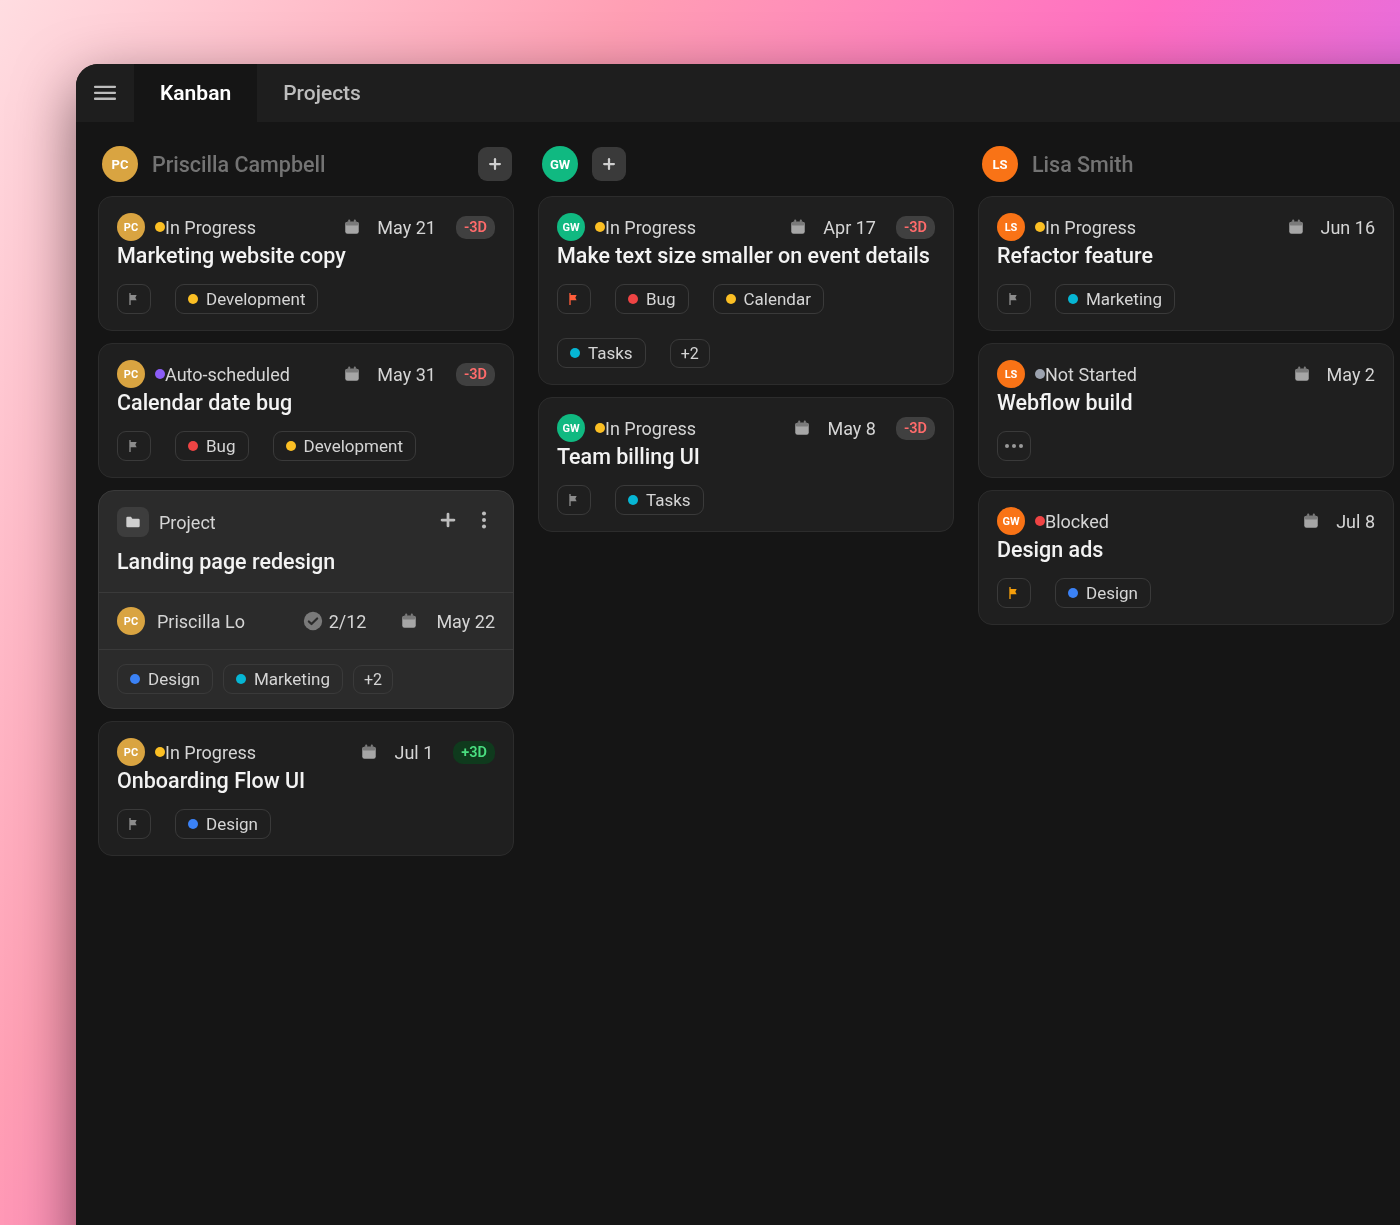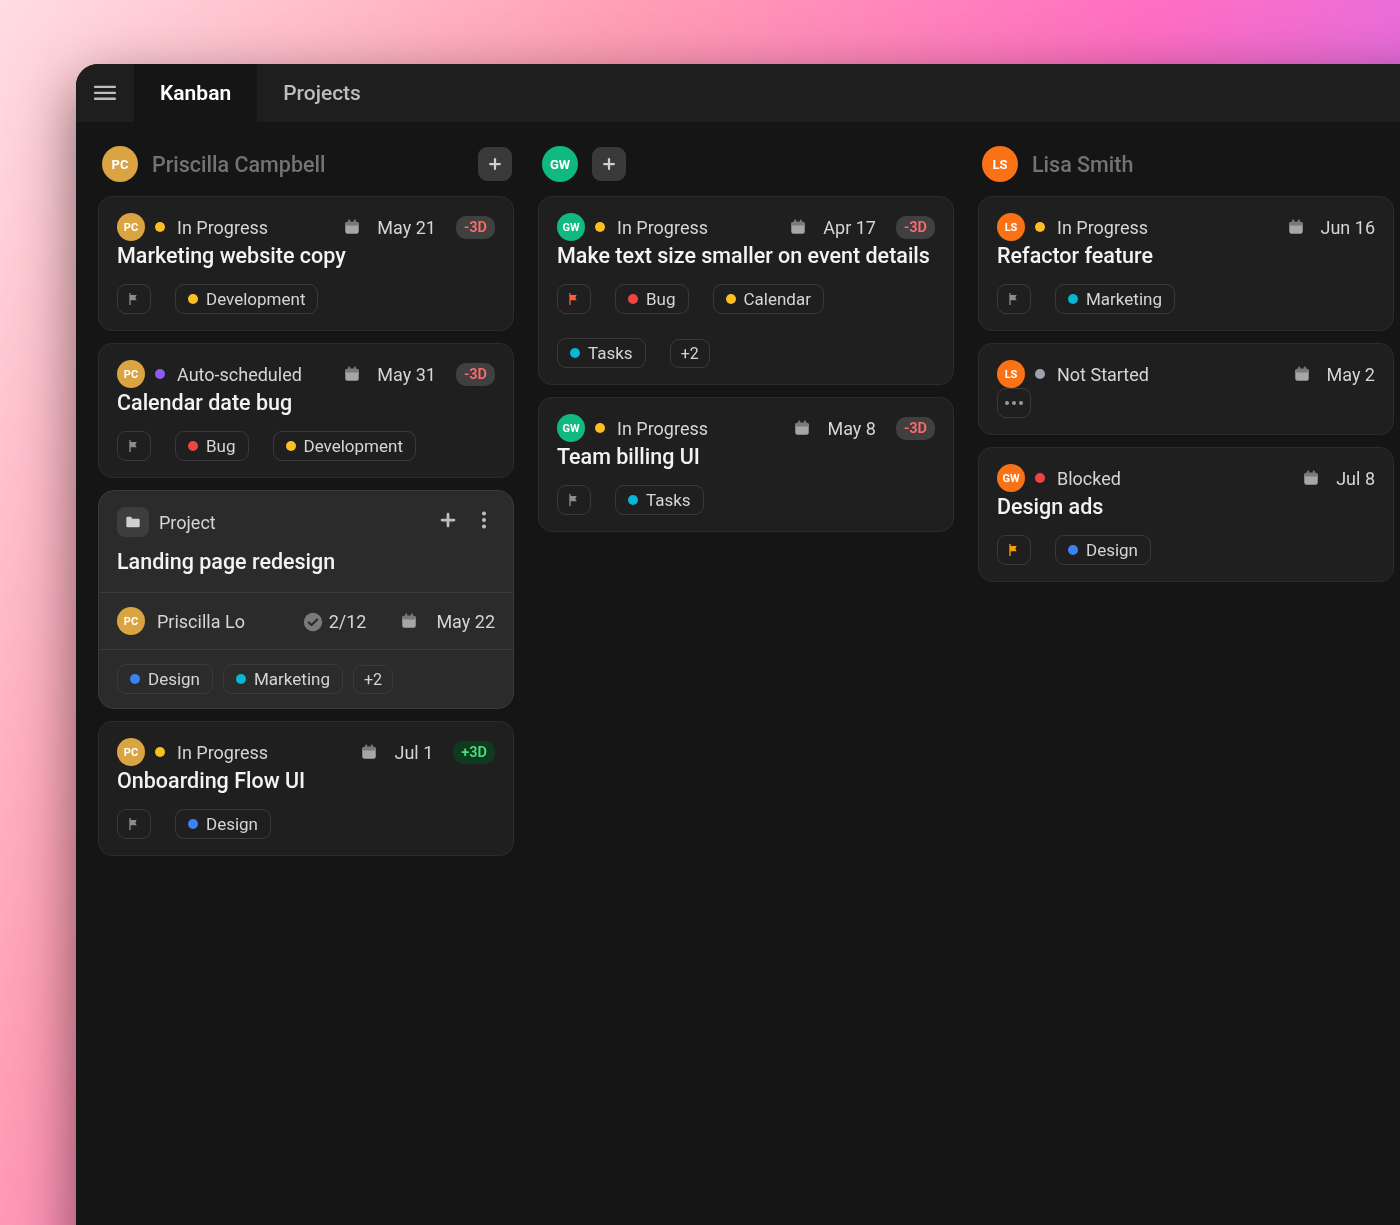--- a/index.html
+++ b/index.html
@@ -29,21 +29,21 @@
   .col-header { display:flex; align-items:center; gap:14px; padding:6px 2px 14px 4px; }
   .avatar { width:36px; height:36px; border-radius:50%; display:flex; align-items:center; justify-content:center; font-size:13px; font-weight:700; color:#fff; flex-shrink:0;}
   .avatar.small { width:28px; height:28px; font-size:11px;}
   .col-title { font-size:21.5px; font-weight:500; color:#737373; flex:1;}
   .add-btn { width:34px; height:34px; border-radius:9px; background:#3a3a3a; display:flex; align-items:center; justify-content:center; cursor:pointer; color:#cfcfcf;}
   .add-btn svg{width:18px;height:18px;fill:#cfcfcf;}
   .cards { display:flex; flex-direction:column; gap:12px;}
   .card { background:#1f1f1f; border:1px solid #2c2c2c; border-radius:14px; padding:16px 18px; }
   .card.project { background:#2b2b2b; border:1px solid #3a3a3a; border-radius:16px; padding:0;}
   .card .meta1 { display:flex; align-items:center; gap:10px;}
-  .status { display:flex; align-items:center; gap:12px; font-size:18px; color:#d5d5d5;}
+  .status { display:flex; align-items:center; gap:0; font-size:18px; color:#d5d5d5;}
   .dot { width:10px; height:10px; border-radius:50%;}
   .spacer{flex:1;}
   .cal-icon{ width:18px; height:18px; fill:#a6a6a6; margin-right:6px;}
   .date { font-size:18px; color:#d5d5d5; }
   .badge { margin-left:10px; font-size:14.5px; font-weight:600; background:#404040; color:#ff6b6b; border-radius:10px; padding:3px 8px;}
   .badge.green{ background:#0f3a1d; color:#4ade80;}
   .title { font-size:21.5px; font-weight:500; color:#f3f3f3; margin-bottom:14px; line-height:1.35;}
   .tag-row { display:flex; gap:24px; align-items:center; flex-wrap:wrap;}
   .flag-btn { width:34px; height:30px; border-radius:9px; border:1px solid #3a3a3a; display:flex; align-items:center; justify-content:center;}
   .flag-btn svg{width:16px;height:16px;fill:#8c8c8c;}
@@ -57,21 +57,21 @@
   
   .proj-head{ display:flex; align-items:center; padding:16px 18px 4px 18px; gap:10px;}
   .proj-folder{ width:32px;height:30px;border-radius:8px;background:#3d3d3d;display:flex;align-items:center;justify-content:center;}
   .proj-folder svg{width:16px;height:14px;fill:#cfcfcf;}
   .proj-type{font-size:18px;color:#d5d5d5;}
   .proj-actions{display:flex;gap:14px;align-items:center;}
   .proj-actions svg{width:22px;height:22px;fill:#bdbdbd;}
   .proj-title{font-size:21.5px;color:#f3f3f3;font-weight:500;padding:8px 18px 18px 18px;}
   .proj-mid{border-top:1px solid #3a3a3a;border-bottom:1px solid #3a3a3a;padding:14px 18px;display:flex;align-items:center;gap:12px;}
   .assignee-name{font-size:18px;color:#d5d5d5;}
-  .check-badge{display:flex;align-items:flex-end;gap:6px;}
+  .check-badge{display:flex;align-items:flex-start;gap:6px;}
   .check-badge svg{width:20px;height:20px;fill:#9a9a9a;}
   .check-text{font-size:18px;color:#d5d5d5;}
   .proj-tags{padding:14px 18px;display:flex;gap:10px;align-items:center;}
 </style>
 </head>
 <body>
 
 <div class="window">
   <div class="topbar">
     <div class="hamburger">
@@ -341,20 +341,21 @@
               </div>
               <div class="spacer"></div>
               <svg class="cal-icon" viewBox="0 0 24 24">
                 <rect x="3" y="5" width="18" height="16" rx="3" fill="#a6a6a6"></rect>
                 <rect x="3" y="5" width="18" height="5" rx="3" fill="#7a7a7a"></rect>
                 <rect x="7" y="2" width="2.5" height="5" rx="1" fill="#7a7a7a"></rect>
                 <rect x="14.5" y="2" width="2.5" height="5" rx="1" fill="#7a7a7a"></rect>
               </svg>
               <span class="date">May 2</span>
             </div>
+            <div class="title">Webflow build</div>
             <div class="tag-row">
               <div class="ellipsis-btn">
                 <i></i>
                 <i></i>
                 <i></i>
               </div>
             </div>
           </div>
           <div class="card">
             <div class="meta1">

